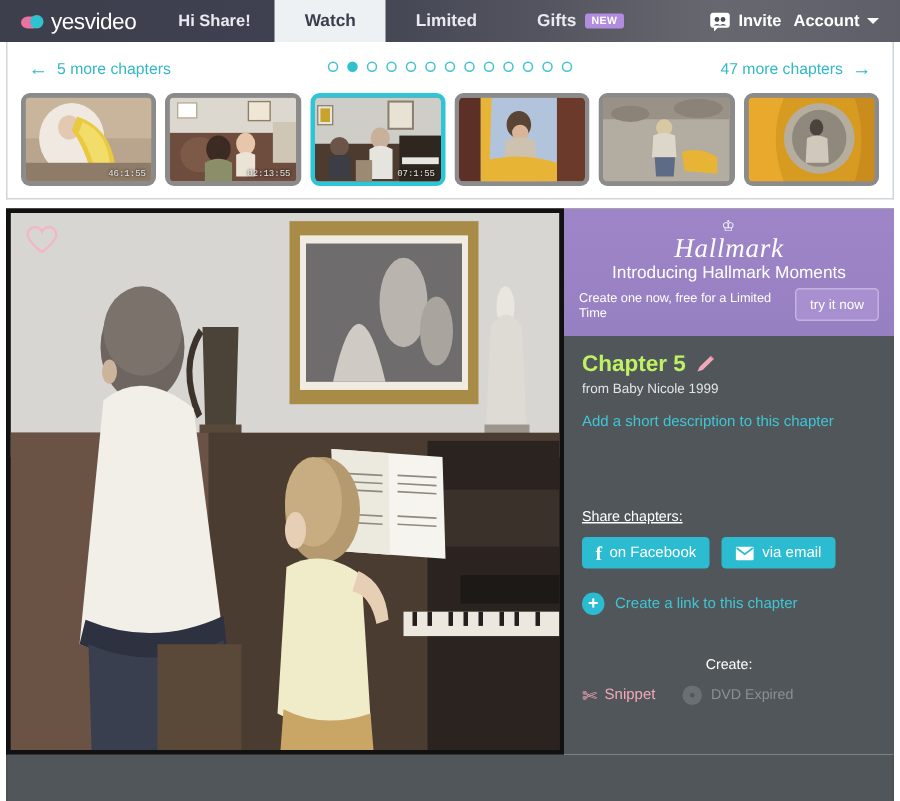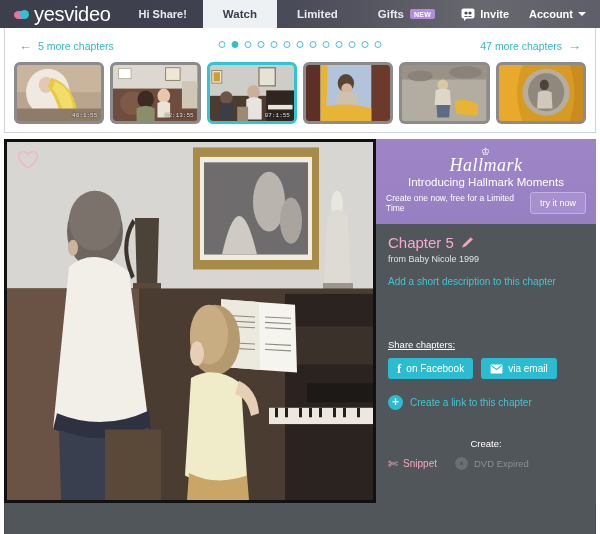--- a/index.html
+++ b/index.html
@@ -22,35 +22,35 @@
   }
   .logo-mark { position:relative; width:16px; height:9px; }
   .logo-mark .dot-a {
     position:absolute; left:0; top:1px; width:9px; height:8px;
     background:#e8739f; border-radius:50% 0 0 50%;
   }
   .logo-mark .dot-b {
     position:absolute; left:6px; top:0px; width:9px; height:9px;
     background:#2fc2cf; border-radius:50%;
   }
-  .logo-text { color:#fff; font-size:20px; letter-spacing:-0.3px; font-weight:400; }
+  .logo-text { color:#fff; font-size:15px; letter-spacing:-0.3px; font-weight:400; }
   .nav-greet {
     color:#e9e9ef; font-size:11px; font-weight:bold;
     display:flex; align-items:center; padding: 0 16px;
   }
   .nav-tab {
     color:#e9e9ef; font-size:11.5px; font-weight:bold;
     display:flex; align-items:center; padding: 0 20px; gap:6px;
   }
   .nav-tab.active { background:#eef1f4; color:#3b3d4d; }
   .badge-new {
     background:#b28cdd; color:#fff; font-size:7px; font-weight:bold;
     padding:2px 4px 1px; border-radius:2px; letter-spacing:.3px;
   }
-  .nav-right { margin-left:auto; display:flex; align-items:center; padding-right:14px; gap:20px; }
+  .nav-right { margin-left:auto; display:flex; align-items:center; padding-right:14px; gap:8px; }
   .nav-invite { color:#fff; font-size:11px; font-weight:bold; display:flex; align-items:center; gap:5px; }
   .nav-account { color:#fff; font-size:11px; font-weight:bold; display:flex; align-items:center; gap:5px; }
   .caret-down {
     width:0;height:0;border-left:4px solid transparent;border-right:4px solid transparent;
     border-top:4px solid #fff; display:inline-block;
   }
 
   
   .subnav {
     height: 27px; background:#eef1f4; display:flex; align-items:center;
@@ -125,21 +125,21 @@
   .hm-sub { text-align:center; color:#fff; font-size:11.5px; margin-top:1px; }
   .hm-row { display:flex; align-items:center; margin-top:4px; }
   .hm-small { color:#fff; font-size:8.5px; flex:1; }
   .hm-btn {
     background:#a88fd0; border:1px solid #c4b2e2; color:#fff; font-size:9px;
     padding:5px 9px; border-radius:3px; white-space:nowrap;
   }
 
   .sb-pad { padding:10px 12px 0; }
   .ch-title-row { display:flex; align-items:center; gap:7px; }
-  .ch-title { font-size:15px; color:#f9a8d4; font-weight:400; }
+  .ch-title { font-size:15px; color:#bef264; font-weight:700; }
   .pencil { width:13px; height:13px; }
   .ch-from { font-size:9px; color:#e2e3e4; margin-top:3px; }
   .ch-desc { font-size:10px; color:#3fc6d4; margin-top:12px; }
 
   .share-label { font-size:9.5px; color:#fff; text-decoration:underline; margin-top:52px; }
   .share-btns { display:flex; gap:8px; margin-top:8px; }
   .sbtn {
     background:#2cbcd1; color:#fff; font-size:10px; border-radius:3px;
     padding:5px 9px; display:flex; align-items:center; gap:5px; white-space:nowrap;
   }

